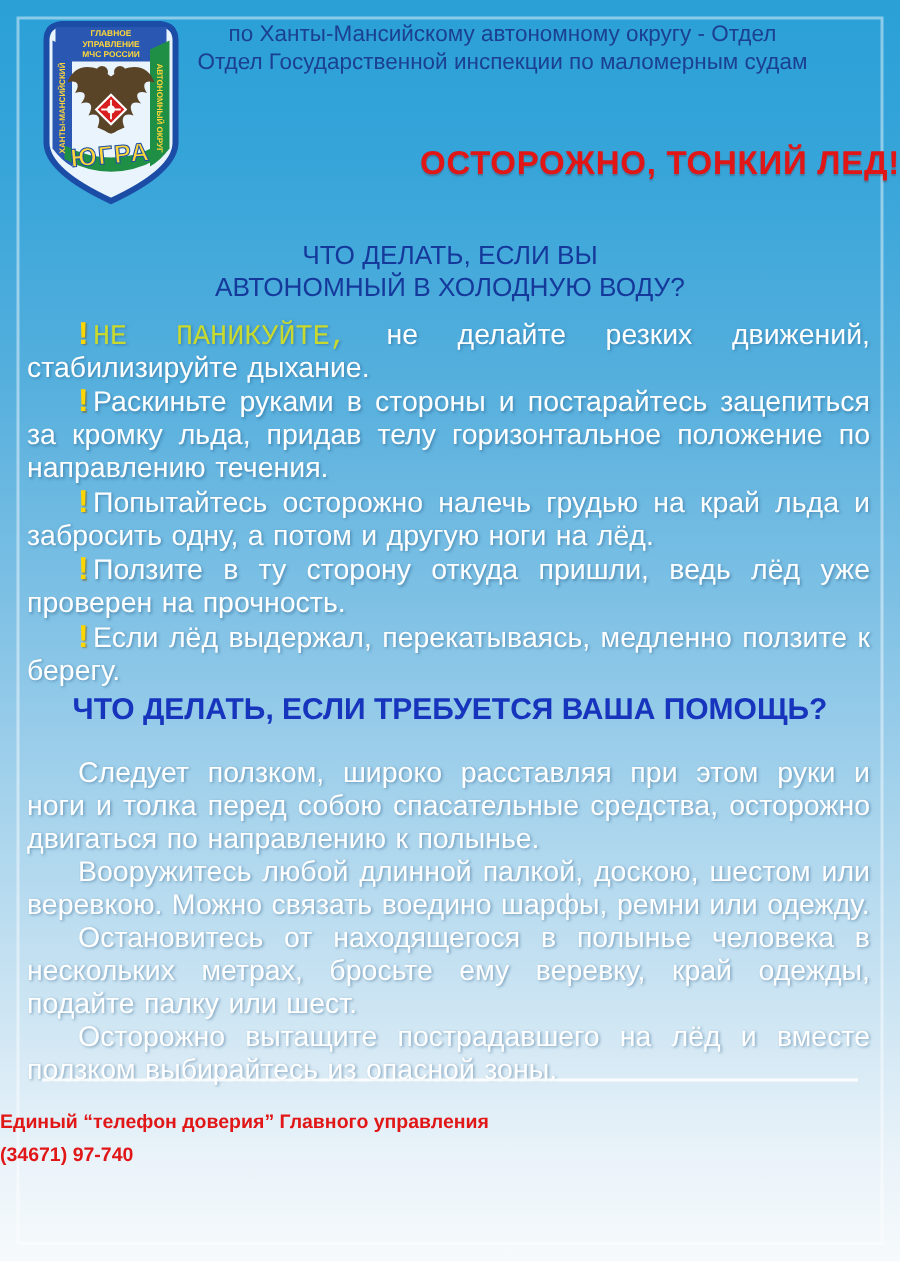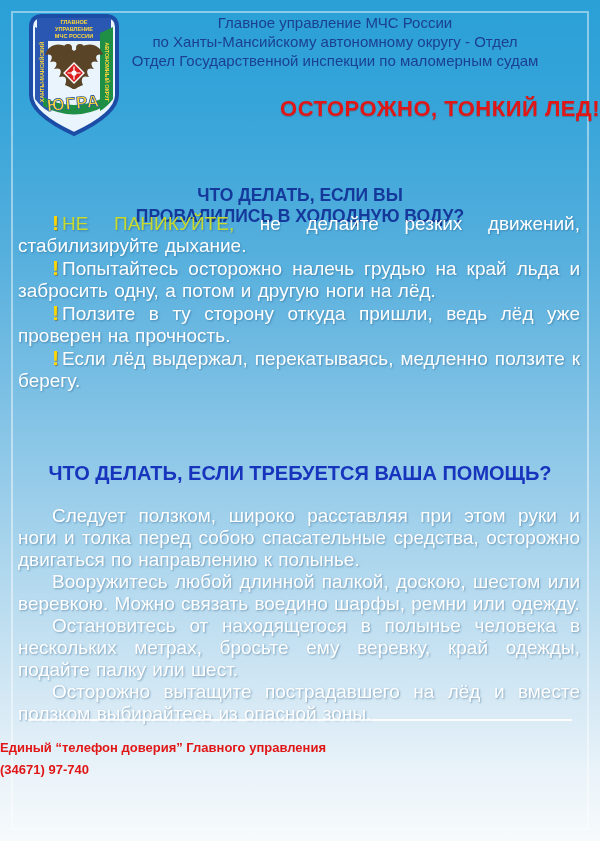--- a/index.html
+++ b/index.html
@@ -25,42 +25,42 @@
     font-size:15px;line-height:19px;font-weight:400;
   }
   .title{
     position:absolute;left:0;right:0;top:96px;
     text-align:right;color:#e11717;font-weight:700;
     font-size:22px;letter-spacing:0.5px;
     text-shadow:0 1px 1px rgba(90,0,0,0.25);
   }
   .h1{
     position:absolute;left:0;right:0;top:160px;
-    text-align:center;color:#15399b;font-weight:700;
-    font-size:17.5px;line-height:21px;margin-top:25px;
+    text-align:center;color:#15399b;font-weight:400;
+    font-size:17.5px;line-height:21px;
   }
   .h2{
     position:absolute;left:0;right:0;top:462px;
     text-align:center;color:#1734bd;font-weight:700;
     font-size:20px;
   }
   .content1{position:absolute;left:18px;right:20px;top:212px;}
   .content2{position:absolute;left:18px;right:20px;top:505px;}
   .item,.para{
     margin:0;color:#ffffff;
     font-size:19px;line-height:22px;
     text-align:justify;text-indent:34px;
     text-shadow:1px 1px 2px rgba(30,80,125,0.45);
     word-spacing:1px;
   }
   .excl{
     color:#ffd700;font-weight:800;font-size:21px;
     margin-right:3px;text-shadow:1px 1px 1px rgba(120,80,0,0.5);
   }
-  .hl{color:#c9da2f;}
+  .hl{color:#c9da2f;font-family:Liberation Mono, monospace;}
   .divider{
     position:absolute;left:28px;right:28px;top:719px;height:2px;
     background:rgba(255,255,255,0.85);
   }
   .footer{
     position:absolute;left:0;right:0;top:737px;
     text-align:left;color:#e11717;font-weight:700;
     font-size:13px;line-height:22px;
   }
 </style>
@@ -99,34 +99,34 @@
 
     <text x="51" y="13" text-anchor="middle" font-size="5.6" font-weight="bold" fill="#ffd73a">ГЛАВНОЕ</text>
     <text x="51" y="20" text-anchor="middle" font-size="5.6" font-weight="bold" fill="#ffd73a">УПРАВЛЕНИЕ</text>
     <text x="51" y="27" text-anchor="middle" font-size="5.6" font-weight="bold" fill="#ffd73a">МЧС РОССИИ</text>
     <text transform="rotate(-90 18.5 61)" x="18.5" y="63" text-anchor="middle" font-size="5.4" font-weight="bold" fill="#ffd73a">ХАНТЫ-МАНСИЙСКИЙ</text>
     <text transform="rotate(90 83.5 61)" x="83.5" y="63" text-anchor="middle" font-size="5.4" font-weight="bold" fill="#ffd73a">АВТОНОМНЫЙ ОКРУГ</text>
     <text x="51" y="98" text-anchor="middle" font-size="17" font-weight="bold" fill="#ffd73a" stroke="#1c4da6" stroke-width="0.7" letter-spacing="1" transform="rotate(-5 51 98)">ЮГРА</text>
   </svg>
 
   <div class="org">
-    <div>Главное управление МЧС России</div>
     <div>по Ханты-Мансийскому автономному округу - Отдел</div>
     <div>Отдел Государственной инспекции по маломерным судам</div>
   </div>
 
   <div class="title">ОСТОРОЖНО, ТОНКИЙ ЛЕД!</div>
 
   <div class="h1">
     <div>ЧТО ДЕЛАТЬ, ЕСЛИ ВЫ</div>
-    <div>ПРОВАЛИЛИСЬ В ХОЛОДНУЮ ВОДУ?</div>
+    <div>АВТОНОМНЫЙ В ХОЛОДНУЮ ВОДУ?</div>
   </div>
 
   <div class="content1">
     <p class="item"><span class="excl">!</span><span class="hl">НЕ ПАНИКУЙТЕ,</span><span> не делайте резких движений, стабилизируйте дыхание.</span></p>
+    <p class="item"><span class="excl">!</span><span>Раскиньте руками в стороны и постарайтесь зацепиться за кромку льда, придав телу горизонтальное положение по направлению течения.</span></p>
     <p class="item"><span class="excl">!</span><span>Попытайтесь осторожно налечь грудью на край льда и забросить одну, а потом и другую ноги на лёд.</span></p>
     <p class="item"><span class="excl">!</span><span>Ползите в ту сторону откуда пришли, ведь лёд уже проверен на прочность.</span></p>
     <p class="item"><span class="excl">!</span><span>Если лёд выдержал, перекатываясь, медленно ползите к берегу.</span></p>
   </div>
 
   <div class="h2">ЧТО ДЕЛАТЬ, ЕСЛИ ТРЕБУЕТСЯ ВАША ПОМОЩЬ?</div>
 
   <div class="content2">
     <p class="para">Следует ползком, широко расставляя при этом руки и ноги и толка перед собою спасательные средства, осторожно двигаться по направлению к полынье.</p>
     <p class="para">Вооружитесь любой длинной палкой, доскою, шестом или веревкою. Можно связать воедино шарфы, ремни или одежду.</p>

